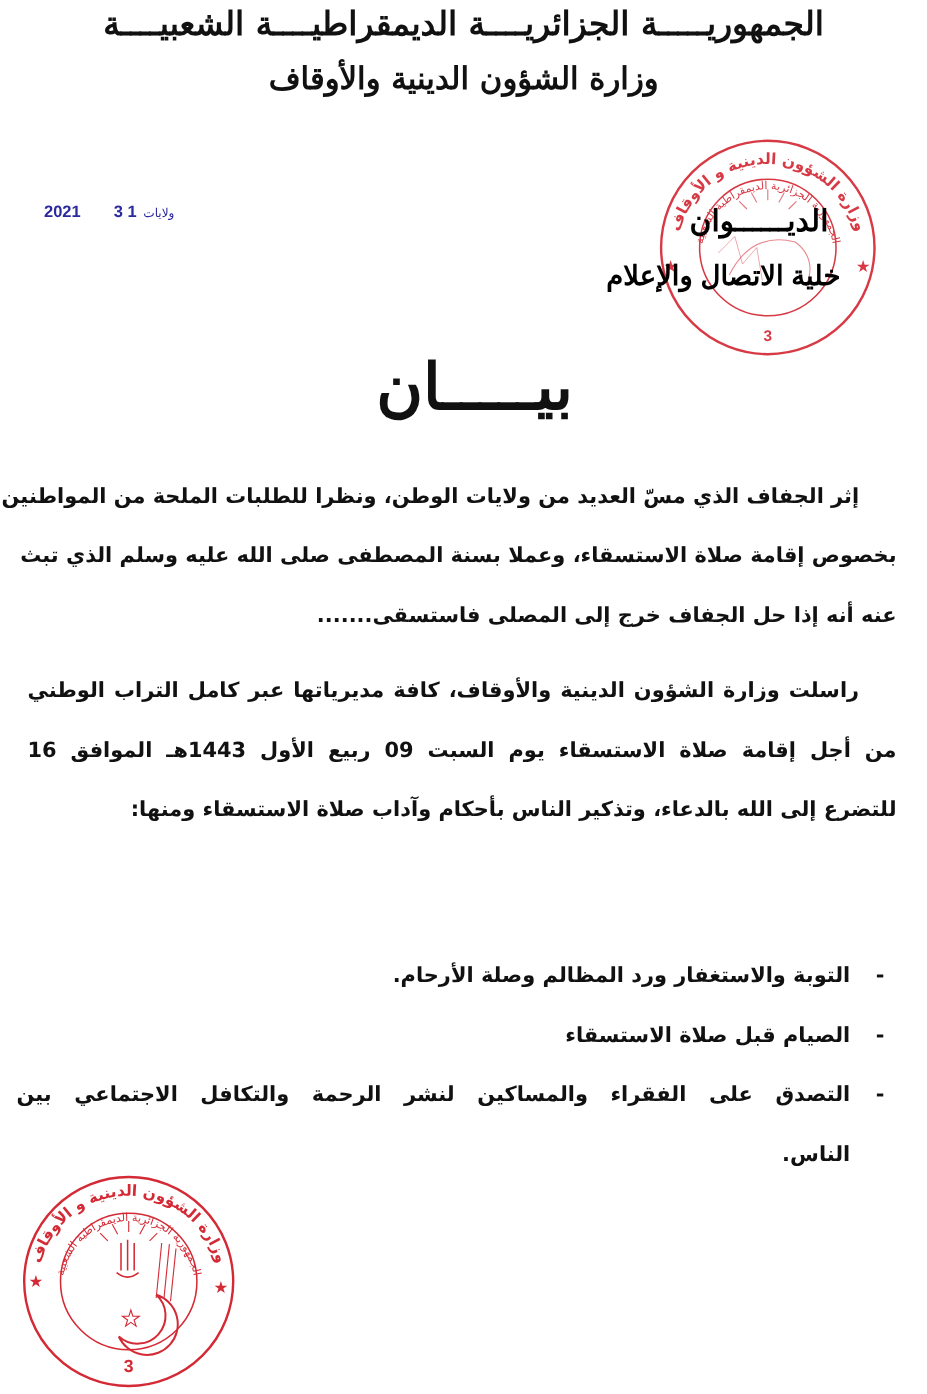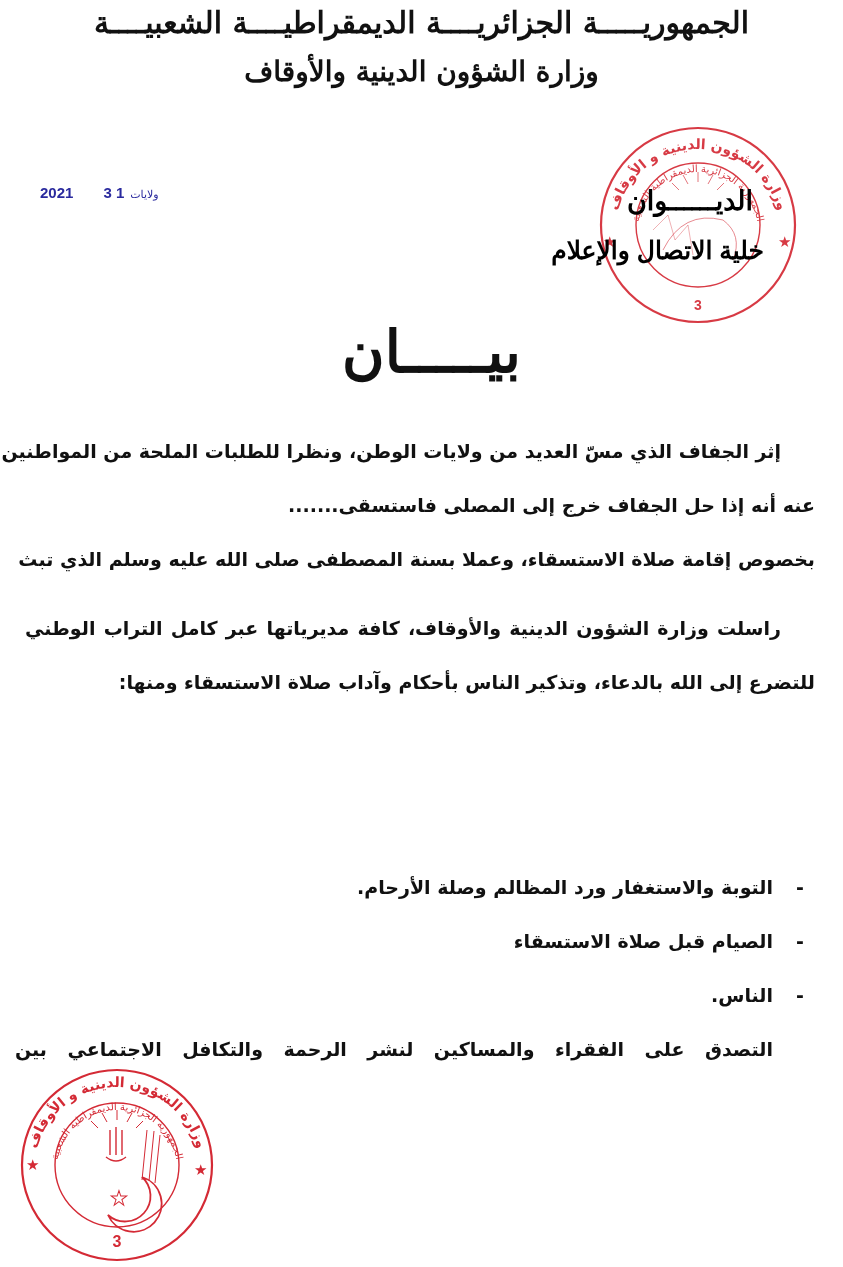--- a/index.html
+++ b/index.html
@@ -102,47 +102,48 @@
   </svg>
 </div>
 
 <div class="abs office-1 over">الديــــــوان</div>
 <div class="abs office-2 over">خلية الاتصال والإعلام</div>
 
 <div class="abs title">بيـــــان</div>
 
 <div class="abs para p1">
   <span class="ln" style="padding-right:34px;">إثر الجفاف الذي مسّ العديد من ولايات الوطن، ونظرا للطلبات الملحة من المواطنين</span>
+  <span class="ln">بخصوص إقامة صلاة الاستسقاء، وعملا بسنة المصطفى صلى الله عليه وسلم الذي تبث</span>
   <span class="ln last">عنه أنه  إذا حل الجفاف خرج إلى المصلى فاستسقى.......</span>
-  <span class="ln">بخصوص إقامة صلاة الاستسقاء، وعملا بسنة المصطفى صلى الله عليه وسلم الذي تبث</span>
 </div>
 
 <div class="abs para p2">
   <span class="ln" style="padding-right:34px;">راسلت وزارة الشؤون الدينية والأوقاف، كافة مديرياتها عبر كامل التراب الوطني</span>
+  <span class="ln">من أجل إقامة صلاة الاستسقاء يوم السبت 09 ربيع الأول 1443هـ الموافق 16</span>
   <span class="ln last">للتضرع إلى الله بالدعاء، وتذكير الناس بأحكام وآداب  صلاة الاستسقاء ومنها:</span>
 </div>
 
 <div class="abs bullets">
   <div class="bullet">
     <span class="dash">-</span>
     <div class="btext">
         <span class="ln">التوبة والاستغفار ورد المظالم وصلة الأرحام.</span>
       </div>
   </div>
   <div class="bullet">
     <span class="dash">-</span>
     <div class="btext">
         <span class="ln">الصيام قبل صلاة الاستسقاء</span>
       </div>
   </div>
   <div class="bullet">
     <span class="dash">-</span>
     <div class="btext">
+      <span class="ln just">التصدق على الفقراء والمساكين لنشر الرحمة والتكافل الاجتماعي بين</span>
       <span class="ln">الناس.</span>
-      <span class="ln just">التصدق على الفقراء والمساكين لنشر الرحمة والتكافل الاجتماعي بين</span>
     </div>
   </div>
 </div>
 
 <div class="abs stamp stamp-bottom">
   <svg width="210" height="200" viewBox="0 0 210 200">
     <defs>
       <path id="arcBot" d="M 22,105 A 83,83 0 0,1 188,105"></path>
       <path id="arcBotInner" d="M 45,105 A 60,60 0 0,1 165,105"></path>
     </defs>

